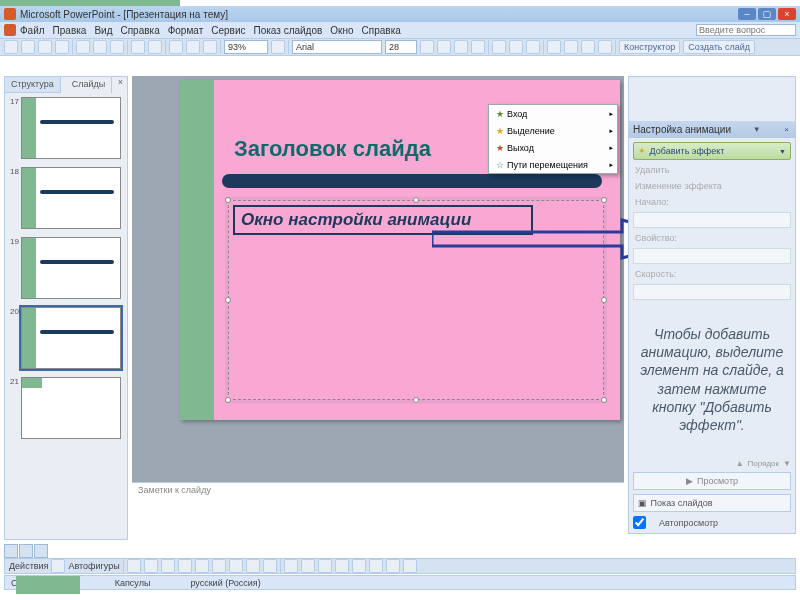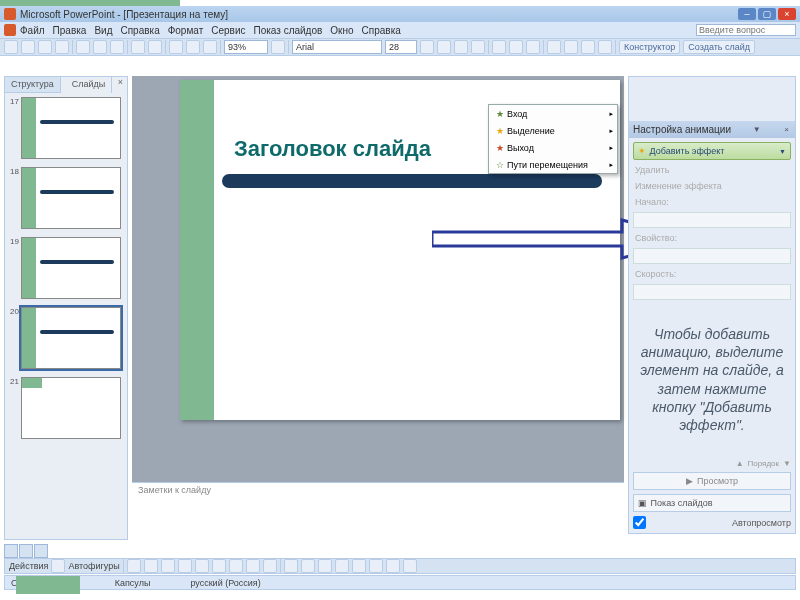--- a/index.html
+++ b/index.html
@@ -41,21 +41,21 @@
   .thumb-row { display: flex; margin-bottom: 8px; }
   .thumb-num { width: 14px; font-size: 8px; color: #555; text-align: right; padding-right: 2px; }
   .thumb { width: 100px; height: 62px; background: #fff; border: 1px solid #888; position: relative; }
   .thumb .tg { position: absolute; left: 0; top: 0; width: 14px; height: 100%; background: #7fb891; }
   .thumb .tbar { position: absolute; left: 18px; top: 22px; width: 74px; height: 4px; background: #1b3a5c; border-radius: 2px; }
   .thumb .ttext { position: absolute; left: 18px; top: 6px; width: 74px; height: 10px; font-size: 4px; color: #999; overflow: hidden; }
   .thumb.blank .tg { height: 10px; width: 20px; }
 
   
   .canvas { position: absolute; left: 132px; top: 76px; width: 492px; height: 430px; background: #9ca7b3; }
-  .slide { position: absolute; left: 48px; top: 4px; width: 440px; height: 340px; background: #ffffff; box-shadow: 2px 2px 4px rgba(0,0,0,.3); }
+  .slide { position: absolute; left: 48px; top: 4px; width: 440px; height: 340px; background: #f9a8d4; box-shadow: 2px 2px 4px rgba(0,0,0,.3); }
   .slide .greenstrip { position: absolute; left: 0; top: 0; width: 34px; height: 100%; background: #7fb891; }
   .slide .title-head { position: absolute; left: 54px; top: 56px; font-size: 22px; font-weight: bold; color: #0f6b6b; font-family: Arial, sans-serif; }
   .slide .bluebar { position: absolute; left: 42px; top: 94px; width: 380px; height: 14px; background: #1b3a5c; border-radius: 7px; }
   .slide .body-box { position: absolute; left: 48px; top: 120px; width: 376px; height: 200px; border: 1px dashed #888; outline: 3px solid rgba(120,140,160,.15); }
   .slide .body-box .handles span { position: absolute; width: 6px; height: 6px; background: #fff; border: 1px solid #888; border-radius: 50%; }
   .slide .body-box .label-frame { position: absolute; left: 4px; top: 4px; width: 300px; height: 30px; border: 2px solid #1b3a5c; display: flex; align-items: center; padding: 0 6px; }
   .slide .body-box .label-text { font-size: 17px; font-style: italic; font-weight: bold; color: #1b3a5c; font-family: Arial, sans-serif; }
 
   
   .arrow { position: absolute; left: 432px; top: 218px; width: 264px; height: 42px; pointer-events: none; }
@@ -70,21 +70,21 @@
   .rp-body { padding: 4px; font-size: 9px; color: #555; display: flex; flex-direction: column; gap: 4px; flex: 1; position: relative; }
   .rp-btn { height: 18px; background: linear-gradient(#e9f1fb,#cadcf0); border: 1px solid #9db8d9; border-radius: 2px; display: flex; align-items: center; padding: 0 4px; font-size: 9px; color: #2a4a7a; }
   .rp-btn.green { background: linear-gradient(#d8ecc8,#bcdca0); border-color: #8ab060; }
   .rp-btn .star { color: #e6a818; margin-right: 4px; }
   .rp-btn .caret { margin-left: auto; font-size: 7px; }
   .rp-disabled { color: #aaa; font-size: 9px; padding: 1px 2px; }
   .rp-field { height: 16px; background: #f2f5fa; border: 1px solid #cdd; }
   .rp-hint { font-size: 14px; font-style: italic; color: #4a5a6a; text-align: center; padding: 4px 6px; line-height: 1.3; }
   .rp-play { height: 18px; border: 1px solid #b7cce6; background: #f2f6fb; display: flex; align-items: center; justify-content: center; gap: 4px; font-size: 9px; color: #888; }
   .rp-slideshow { height: 18px; border: 1px solid #b7cce6; background: #f2f6fb; display: flex; align-items: center; gap: 4px; padding: 0 4px; font-size: 9px; }
-  .rp-auto { font-size: 9px; display: flex; align-items: center; gap: 13px; justify-content: space-between; }
+  .rp-auto { font-size: 9px; display: flex; align-items: center; gap: 13px; }
 
   
   .popup { position: absolute; left: 488px; top: 104px; width: 130px; background: #fdfdfd; border: 1px solid #9aa; box-shadow: 2px 2px 4px rgba(0,0,0,.3); font-size: 9px; }
   .popup-item { display: flex; align-items: center; height: 17px; padding: 0 4px; }
   .popup-item .pic { width: 14px; text-align: center; color: #5a8a3a; }
   .popup-item .pic.y { color: #e6a818; }
   .popup-item .pic.r { color: #c94a2a; }
   .popup-item .arr { margin-left: auto; font-size: 7px; }
 
   
@@ -217,20 +217,35 @@
         </div>
       </div>
   </div>
 </div>
 
 <div class="canvas">
   <div class="slide">
     <div class="greenstrip"></div>
     <div class="title-head">Заголовок слайда</div>
     <div class="bluebar"></div>
+    <div class="body-box">
+      <div class="handles">
+        <span style="left:-4px;top:-4px"></span>
+          <span style="right:-4px;top:-4px"></span>
+        <span style="left:-4px;bottom:-4px"></span>
+          <span style="right:-4px;bottom:-4px"></span>
+        <span style="left:50%;top:-4px;margin-left:-3px"></span>
+          <span style="left:50%;bottom:-4px;margin-left:-3px"></span>
+        <span style="top:50%;left:-4px;margin-top:-3px"></span>
+          <span style="top:50%;right:-4px;margin-top:-3px"></span>
+      </div>
+      <div class="label-frame">
+        <span class="label-text">Окно настройки анимации</span>
+      </div>
+    </div>
   </div>
   <div class="notes"><span>Заметки к слайду</span></div>
 </div>
 
 <svg class="arrow" viewBox="0 0 264 42">
   <polygon points="0,14 190,14 190,2 262,21 190,40 190,28 0,28" fill="none" stroke="#2a3a9a" stroke-width="3"></polygon>
 </svg>
 
 <div class="popup">
   <div class="popup-item">

